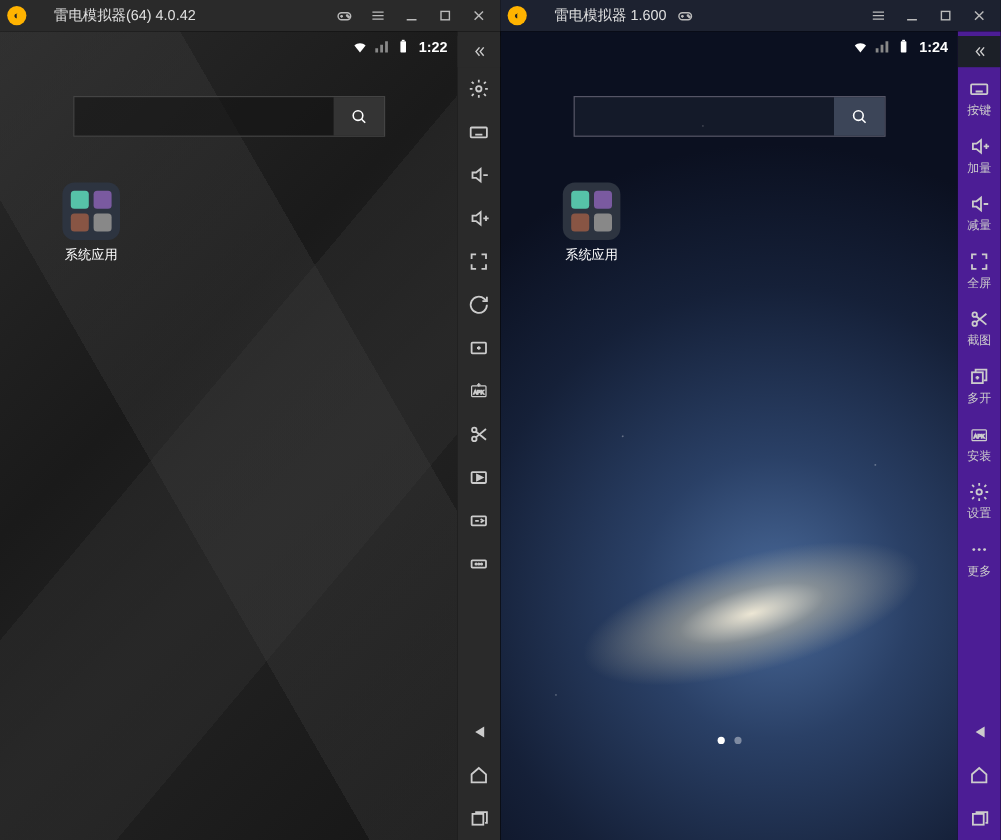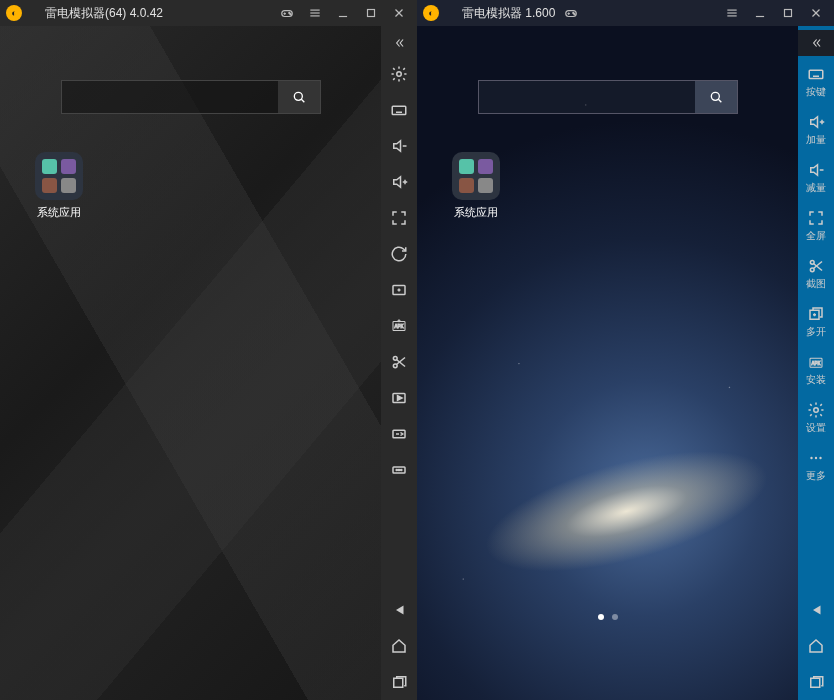--- a/index.html
+++ b/index.html
@@ -126,21 +126,21 @@
     height: 100%;
     background: rgba(60,60,60,0.8);
     display: flex; align-items: center; justify-content: center;
     cursor: pointer;
   }
   .searchbar.light .search-btn { background: rgba(70,80,100,0.8); }
   .search-btn svg { width: 16px; height: 16px; color: #fff; }
   .app-folder {
     position: absolute;
     top: 126px;
-    left: 31px;
+    left: 48px;
     width: 56px;
     text-align: center;
     z-index: 2;
     cursor: pointer;
   }
   .folder-ic {
     width: 48px; height: 48px;
     border-radius: 10px;
     background: #2d3440;
     margin: 0 auto 5px;
@@ -176,21 +176,21 @@
   .sidebar {
     width: 36px;
     background: #2a2a2a;
     display: flex;
     flex-direction: column;
     align-items: center;
     padding-top: 4px;
     font-size: 10px;
     color: #ccc;
   }
-  .sidebar.dark { background: #0369a1; }
+  .sidebar.dark { background: #4c1d95; }
   .sb-item {
     width: 36px;
     display: flex;
     flex-direction: column;
     align-items: center;
     justify-content: center;
     cursor: pointer;
     color: #ccc;
   }
   .sidebar .sb-item.icon-only { height: 36px; }
@@ -242,20 +242,33 @@
       </div>
     <div class="tb-icon">
         <svg viewBox="0 0 24 24" stroke="currentColor" stroke-width="2">
           <line x1="6" y1="6" x2="18" y2="18"></line>
           <line x1="18" y1="6" x2="6" y2="18"></line>
         </svg>
       </div>
   </div>
   <div class="content-row">
     <div class="screen poly">
+      <div class="statusbar">
+        <svg viewBox="0 0 24 24" fill="currentColor">
+            <path d="M12 20l8-10c-4.5-4-11.5-4-16 0l8 10z"></path>
+          </svg>
+        <svg viewBox="0 0 24 24" fill="#888">
+            <path d="M3 20h4v-6H3zM10 20h4V9h-4zM17 20h4V4h-4z"></path>
+          </svg>
+        <svg viewBox="0 0 24 24" fill="currentColor">
+            <rect x="8" y="4" width="8" height="16" rx="1"></rect>
+            <rect x="10" y="2" width="4" height="2"></rect>
+          </svg>
+        <span class="clock">1:22</span>
+      </div>
       <div class="searchbar">
         <input class="search-in" style="">
         <div class="search-btn">
           <svg viewBox="0 0 24 24" fill="none" stroke="currentColor" stroke-width="2">
               <circle cx="11" cy="11" r="6"></circle>
               <line x1="20" y1="20" x2="15.5" y2="15.5"></line>
             </svg>
         </div>
       </div>
       <div class="app-folder">
@@ -411,20 +424,33 @@
       </div>
     <div class="tb-icon">
         <svg viewBox="0 0 24 24" stroke="currentColor" stroke-width="2">
           <line x1="6" y1="6" x2="18" y2="18"></line>
           <line x1="18" y1="6" x2="6" y2="18"></line>
         </svg>
       </div>
   </div>
   <div class="content-row">
     <div class="screen galaxy">
+      <div class="statusbar">
+        <svg viewBox="0 0 24 24" fill="currentColor">
+            <path d="M12 20l8-10c-4.5-4-11.5-4-16 0l8 10z"></path>
+          </svg>
+        <svg viewBox="0 0 24 24" fill="#888">
+            <path d="M3 20h4v-6H3zM10 20h4V9h-4zM17 20h4V4h-4z"></path>
+          </svg>
+        <svg viewBox="0 0 24 24" fill="currentColor">
+            <rect x="8" y="4" width="8" height="16" rx="1"></rect>
+            <rect x="10" y="2" width="4" height="2"></rect>
+          </svg>
+        <span class="clock">1:24</span>
+      </div>
       <div class="searchbar light">
         <input class="search-in" style="">
         <div class="search-btn">
           <svg viewBox="0 0 24 24" fill="none" stroke="currentColor" stroke-width="2">
               <circle cx="11" cy="11" r="6"></circle>
               <line x1="20" y1="20" x2="15.5" y2="15.5"></line>
             </svg>
         </div>
       </div>
       <div class="app-folder">

